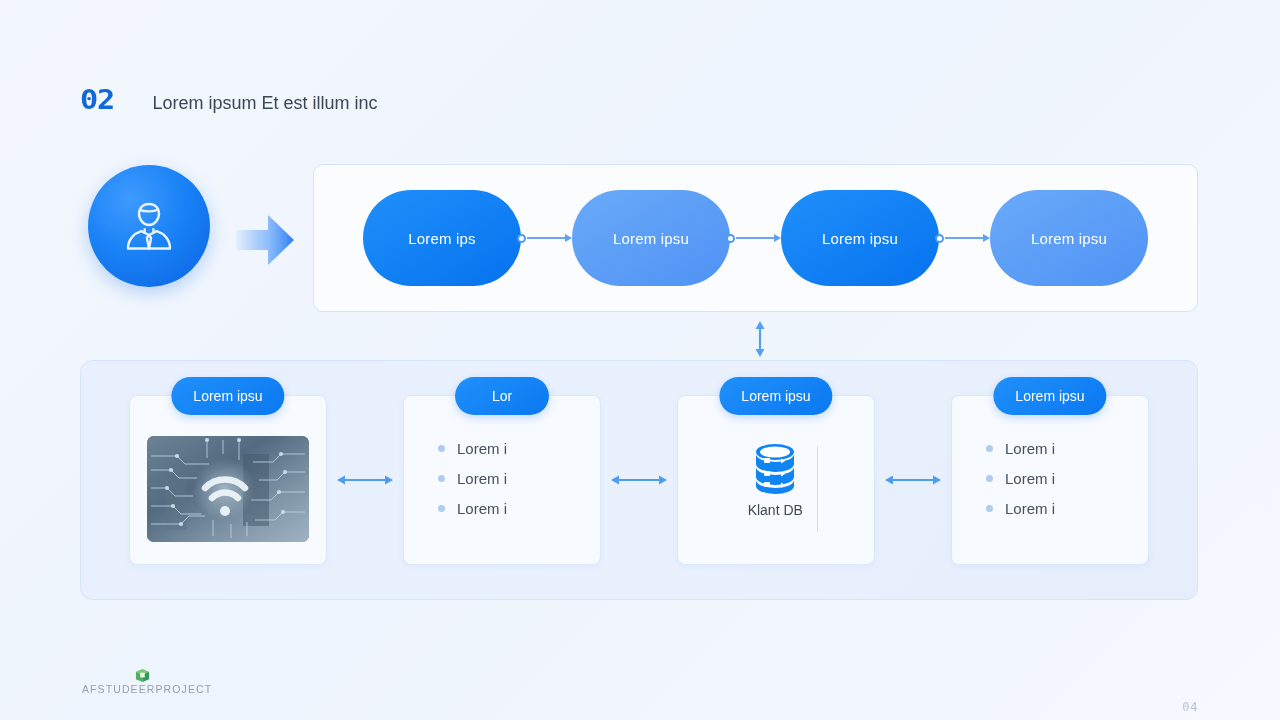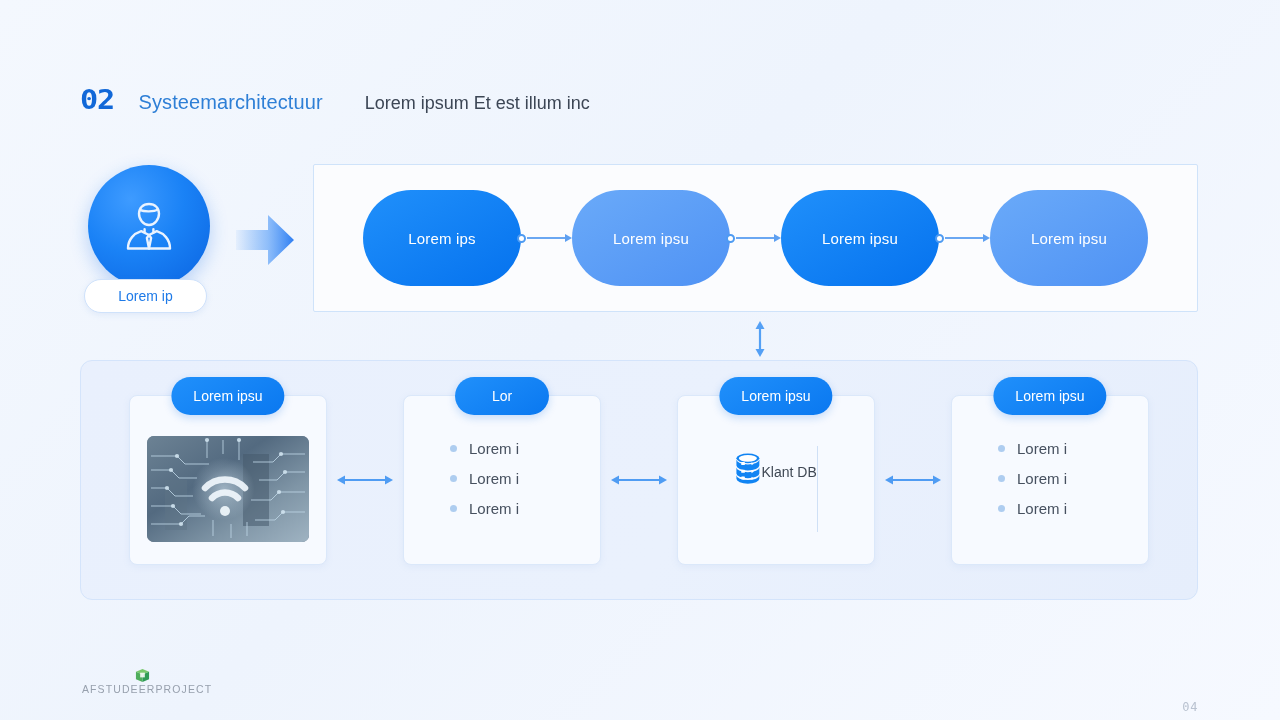--- a/index.html
+++ b/index.html
@@ -39,21 +39,21 @@
     display: flex; align-items: center; justify-content: center;
     font-size: 14px; color: #1e7ae8;
     box-shadow: 0 2px 6px rgba(120,160,220,.14);
   }
   .big-arrow { position: absolute; left: 234px; top: 207px; width: 62px; height: 66px; }
 
   
   .flow-panel {
     position: absolute; left: 313px; top: 164px;
     width: 885px; height: 148px;
-    background: #fbfcfe; border: 1.5px solid #cfe3fa; border-radius: 2px;
+    background: #fbfcfe; border: 1.5px solid #cfe3fa; border-radius: 10px;
   }
   .flow-row {
     position: absolute; left: 0; top: 0; width: 100%; height: 100%;
     display: flex; align-items: center; justify-content: center;
   }
   .flow-node {
     width: 158px; height: 96px; border-radius: 48px;
     display: flex; align-items: center; justify-content: center;
     color: #fff; font-size: 15px; letter-spacing: .2px;
   }
@@ -104,31 +104,31 @@
     white-space: nowrap; box-shadow: 0 3px 8px rgba(20,110,225,.22);
   }
 
   
   .card-img {
     width: 162px; height: 106px; border-radius: 7px; overflow: hidden;
     position: relative; background: #5d7285;
   }
 
   
-  .bullets { width: 100%; padding: 4px 0 0 46px; }
+  .bullets { width: 100%; padding: 4px 0 0 34px; }
   .bullet { display: flex; align-items: center; margin-bottom: 13px; }
   .bullet-dot {
     width: 7px; height: 7px; border-radius: 50%; background: #aecdf0;
     flex: none; margin-right: 12px;
   }
   .bullet-txt { font-size: 15px; color: #46505f; }
 
   
   .db-wrap { display: flex; align-items: flex-start; gap: 0; margin-top: 6px; }
-  .db-col { width: 83px; display: flex; flex-direction: row; align-items: center; }
+  .db-col { width: 83px; display: flex; flex-direction: column; align-items: center; }
   .db-label { margin-top: 8px; font-size: 14px; color: #3f4854; white-space: nowrap; }
   .db-divider { width: 1.5px; height: 86px; background: #cfe0f6; margin-top: 4px; }
 
   .h-arrow { width: 76px; height: 16px; flex: none; display: flex; align-items: center; justify-content: center; }
 
   
   .footer-left { position: absolute; left: 82px; top: 668px; display: flex; align-items: center; flex-direction: column; }
   .footer-logo { width: 15px; height: 15px; margin-right: 9px; }
   .footer-txt { font-size: 10.5px; color: #97a0ad; letter-spacing: 1.1px; }
   .footer-page {
@@ -137,37 +137,35 @@
     font-size: 12px; color: #b9c2d0; letter-spacing: .6px; margin-top: 32px;
   }
 </style>
 </head>
 <body>
 
 <div class="slide">
 
   <div class="header">
     <div class="hdr-num">02</div>
-    <div class="hdr-title">Systeemarchitectuur</div>
     <div class="hdr-sub">Lorem ipsum Et est illum inc</div>
   </div>
 
   <div class="actor">
     <div class="actor-circle">
       <svg width="62" height="62" viewBox="0 0 62 62">
         <g fill="none" stroke="#eaf3ff" stroke-width="2.4" stroke-linecap="round" stroke-linejoin="round">
           <path d="M31 9c-6.2 0-10 4.2-10 9.6 0 5.9 4.3 11.4 10 11.4s10-5.5 10-11.4C41 13.2 37.2 9 31 9z"></path>
           <path d="M22.4 15.2c3.2 1.5 13.6 1.8 17.4-.6"></path>
           <path d="M10 53.5c0-9.4 6.4-15.1 13.2-17.3L31 40l7.8-3.8C45.6 38.4 52 44.1 52 53.5z"></path>
           <path d="M26.6 34.2v3.1M35.4 34.2v3.1"></path>
           <path d="M31 40l-2.1 3 2.1 10.5L33.1 43z"></path>
         </g>
       </svg>
     </div>
-    <div class="actor-pill">Lorem ip</div>
   </div>
 
   <div class="big-arrow">
     <svg width="62" height="66" viewBox="0 0 62 66">
       <defs>
         <linearGradient id="ga" x1="0" y1="0" x2="1" y2="0">
           <stop offset="0%" stop-color="#2f86f5" stop-opacity="0.06"></stop>
           <stop offset="55%" stop-color="#3f90f7" stop-opacity="0.55"></stop>
           <stop offset="100%" stop-color="#2f7ef2" stop-opacity="1"></stop>
         </linearGradient>

